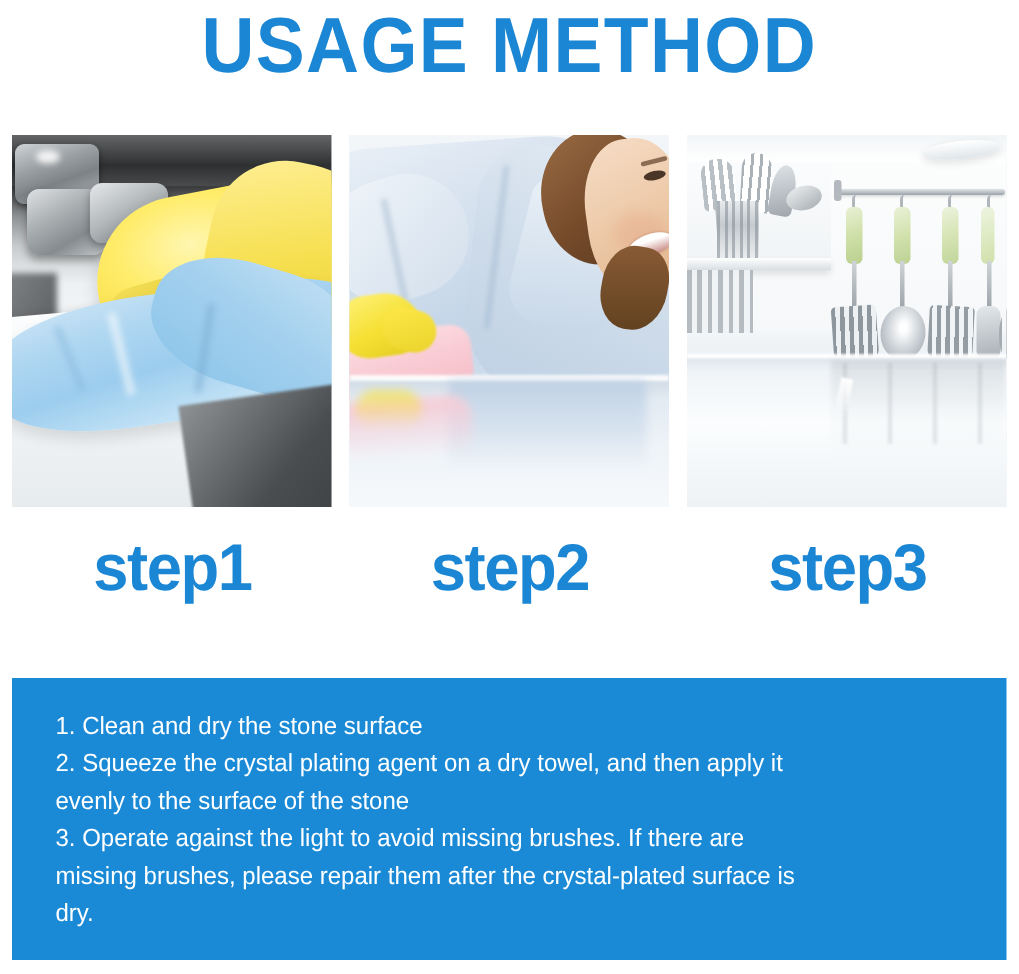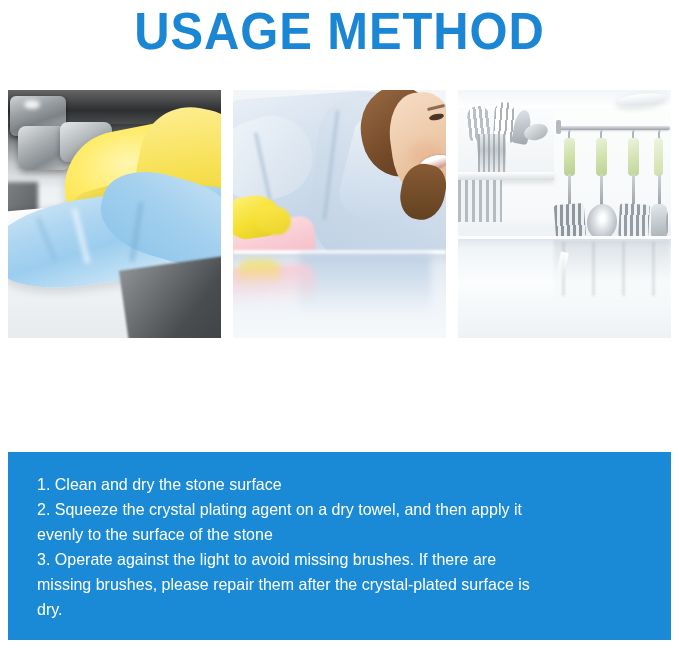--- a/index.html
+++ b/index.html
@@ -307,20 +307,31 @@
 
       <div class="p3-counter"></div>
       <div class="p3-counter-edge"></div>
       <div class="p3-refl"></div>
       <div class="p3-refl-bars"></div>
       <div class="p3-glint"></div>
     </div>
 
   </div>
 
+  <div class="steps">
+    <div class="step-cell">
+      <span class="step-label">step1</span>
+    </div>
+    <div class="step-cell">
+      <span class="step-label">step2</span>
+    </div>
+    <div class="step-cell">
+      <span class="step-label">step3</span>
+    </div>
+  </div>
 
   <div class="instructions">
     <p>1. Clean and dry the stone surface</p>
     <p>2. Squeeze the crystal plating agent on a dry towel, and then apply it</p>
     <p>evenly to the surface of the stone</p>
     <p>3. Operate against the light to avoid missing brushes. If there are</p>
     <p>missing brushes, please repair them after the crystal-plated surface is</p>
     <p>dry.</p>
   </div>
 

